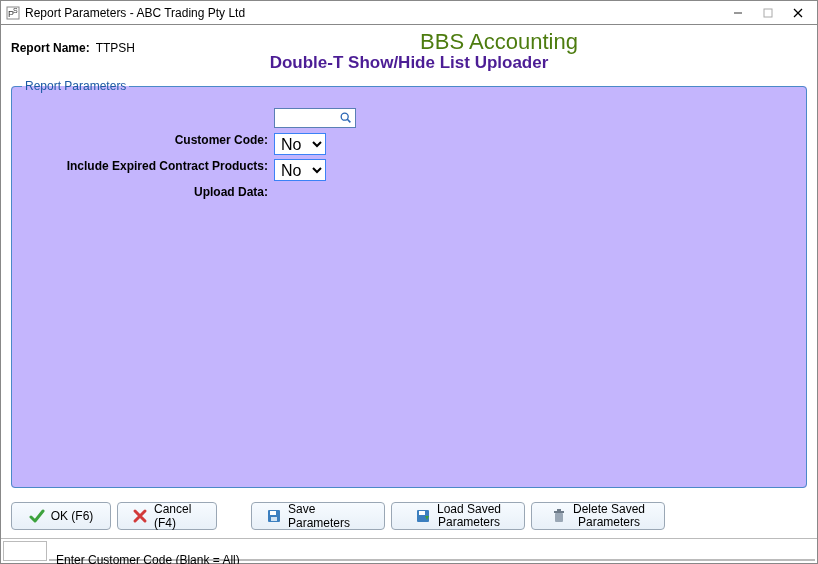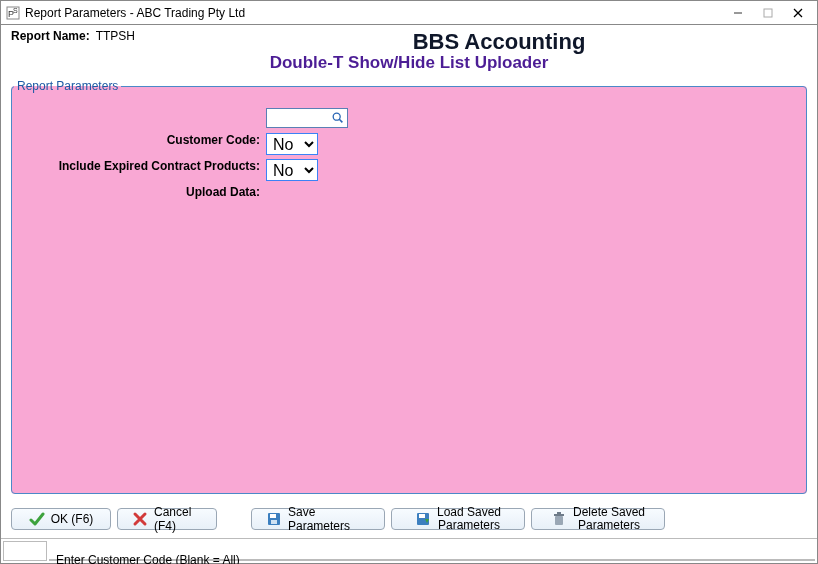--- a/index.html
+++ b/index.html
@@ -57,32 +57,33 @@
   .header-bar {
     display: flex;
     align-items: flex-start;
     padding: 4px 10px 0 10px;
   }
   .header-bar .left {
     display: flex;
     align-items: center;
     gap: 6px;
     min-width: 180px;
+    margin-top: 12px;
   }
   .header-bar .left .label {
     font-weight: bold;
   }
   .header-bar .center {
     flex: 1;
     text-align: center;
   }
   .header-bar .center .app-title {
-    color: #0f172a;
+    color: #4d7c0f;
     font-size: 22px;
-    font-weight: bold;
+    font-weight: normal;
     font-family: Arial, sans-serif;
   }
   .header-bar .right {
     display: flex;
     align-items: center;
     gap: 14px;
     min-width: 230px;
     justify-content: flex-end;
   }
   .header-bar .right .label {
@@ -99,24 +100,24 @@
   }
   .content {
     flex: 1;
     padding: 0 10px 6px 10px;
     display: flex;
     flex-direction: column;
   }
   fieldset.params {
     border: 1px solid #4b89c8;
     border-radius: 4px;
-    background: #f9a8d4;
+    background: #c4b5fd;
     flex: 1;
     margin: 0;
-    padding: 12px 10px 10px 2px;
+    padding: 12px 10px 10px 10px;
   }
   fieldset.params legend {
     color: #1d5aa4;
     padding: 0 3px;
     font-size: 12px;
   }
   .form-row {
     display: flex;
     align-items: center;
     height: 26px;
@@ -161,21 +162,21 @@
     background: #fff;
     font-size: 16px;
     padding-left: 2px;
   }
   .button-bar {
     display: flex;
     gap: 6px;
     padding: 8px 10px;
   }
   .btn {
-    height: 22px;
+    height: 28px;
     border: 1px solid #9aa7b5;
     border-radius: 4px;
     background: linear-gradient(#f7fbff, #e8f0f8);
     display: flex;
     align-items: center;
     justify-content: center;
     gap: 6px;
     padding: 0 14px;
     font-size: 12px;
     color: #000;

